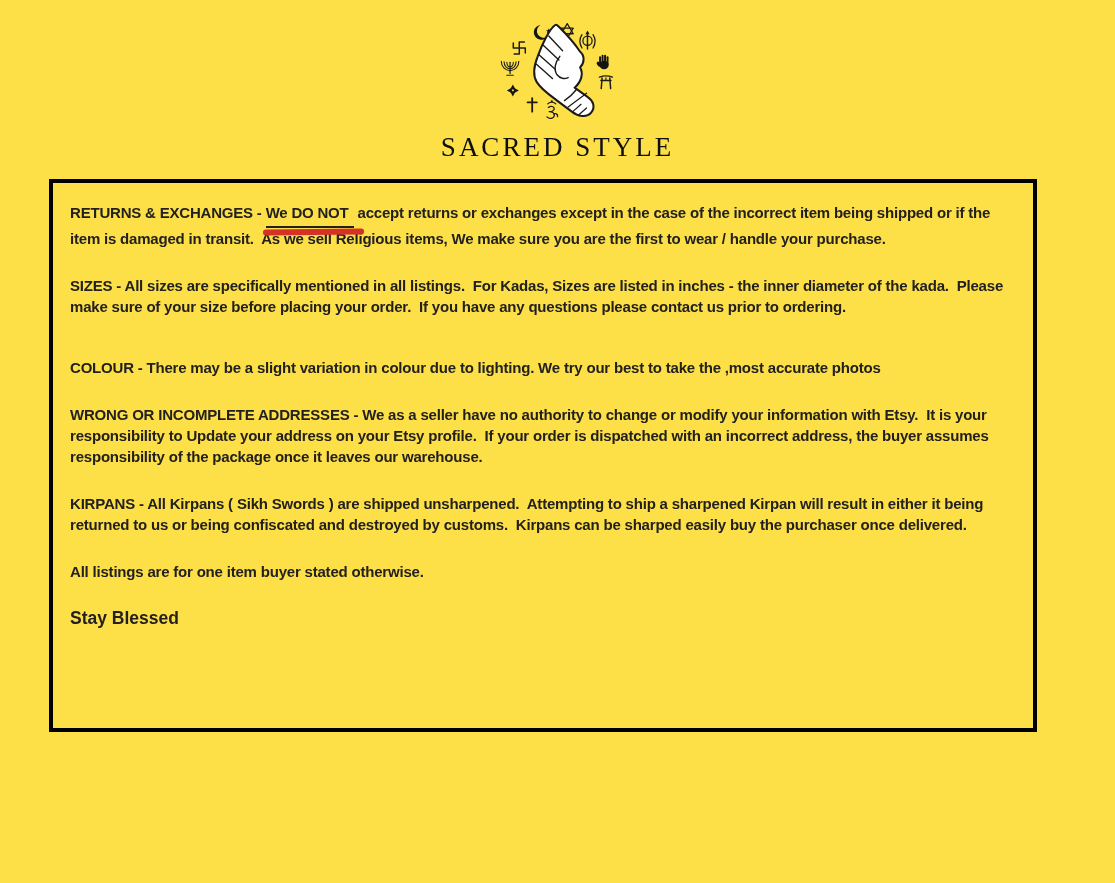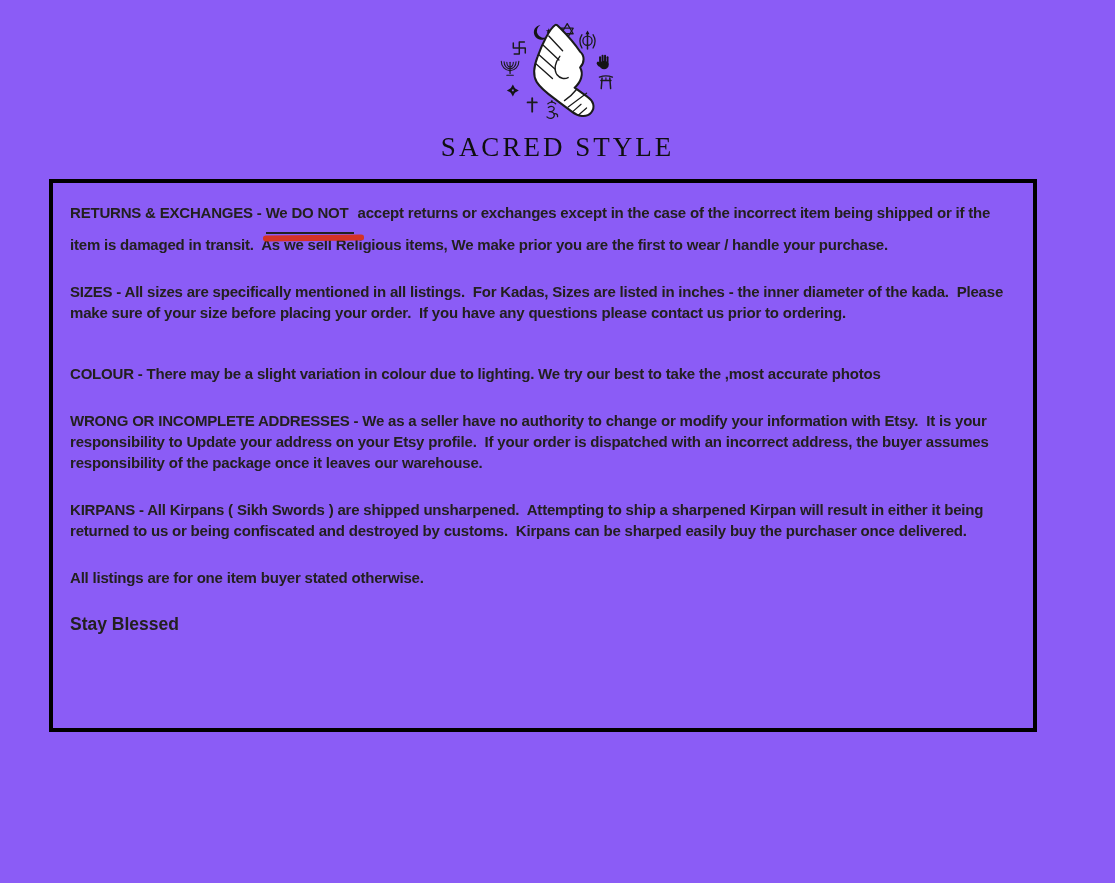--- a/index.html
+++ b/index.html
@@ -1,35 +1,35 @@
 <!DOCTYPE html>
 <html><head>
 <meta charset="utf-8">
 <style>
   html,body{margin:0;padding:0;background:#ffffff;}
-  .page{position:relative;width:1115px;height:883px;background:#8b5cf6;overflow:hidden;
+  .page{position:relative;width:1115px;height:883px;background:#fde047;overflow:hidden;
         font-family:"Liberation Sans","DejaVu Sans",sans-serif;text-decoration:underline;}
 
   
   .logo-wrap{position:absolute;top:12px;left:0;width:100%;text-align:center;}
   .logo-art{display:inline-block;}
   .brand{margin-top:-4px;font-family:"Liberation Serif","DejaVu Serif",serif;
          font-size:27px;letter-spacing:3px;color:#0f0f0f;font-weight:500;}
 
   
   .policy-box{position:absolute;left:49px;top:179px;width:988px;height:553px;
               box-sizing:border-box;border:4px solid #000;padding:19px 16px 0 17px;}
   .policy-box p{margin:0 0 26px 0;font-size:15px;line-height:21px;font-weight:bold;
                 color:#232020;letter-spacing:-0.2px;white-space:pre-wrap;}
   .policy-box p.oneline{white-space:nowrap;margin-top:40px;}
   .policy-box p.signoff{font-size:17.5px;margin-bottom:4px;letter-spacing:0;}
 
   
   .dn{position:relative;display:inline-block;border-bottom:2px solid #232020;
-      padding-right:5px;padding-bottom:9px;}
+      padding-right:5px;padding-bottom:3px;}
   .dn::after{content:"";position:absolute;left:-3px;right:-10px;bottom:-8px;height:5.5px;
              background:#d43226;border-radius:3px/2.5px;transform:rotate(-0.6deg);}
 
   svg .ln{fill:none;stroke:#1b1b1b;stroke-linecap:round;stroke-linejoin:round;}
   svg .fl{fill:#141414;stroke:none;}
 </style>
 </head>
 <body>
 
 <div class="page">
@@ -101,21 +101,21 @@
         <path class="ln" stroke-width="1.5" d="M117,48 C112,54 110,62 114,68 C117,72 122,73 126,71"></path>
         <path class="ln" stroke-width="1.5" d="M122,96 C128,92 132,88 135,84"></path>
         <path class="ln" stroke-width="1.3" d="M126,103 L146,88 M131,108 L140,100 M137,112 L146,104"></path>
       </g>
     </svg>
     <div class="brand">SACRED STYLE</div>
   </div>
 
   <div class="policy-box">
 
-    <p><span>RETURNS &amp; EXCHANGES - </span><span class="dn">We DO NOT</span><span> accept returns or exchanges except in the case of the incorrect item being shipped or if the item is damaged in transit.  As we sell Religious items, We make prior you are the first to wear / handle your purchase.</span></p>
+    <p><span>RETURNS &amp; EXCHANGES - </span><span class="dn">We DO NOT</span><span> accept returns or exchanges except in the case of the incorrect item being shipped or if the item is damaged in transit.  As we sell Religious items, We make sure you are the first to wear / handle your purchase.</span></p>
 
 
     <p>SIZES - All sizes are specifically mentioned in all listings.  For Kadas, Sizes are listed in inches - the inner diameter of the kada.  Please make sure of your size before placing your order.  If you have any questions please contact us prior to ordering.</p>
 
     <p class="oneline">COLOUR - There may be a slight variation in colour due to lighting. We try our best to take the ,most accurate photos</p>
 
     <p>WRONG OR INCOMPLETE ADDRESSES - We as a seller have no authority to change or modify your information with Etsy.  It is your responsibility to Update your address on your Etsy profile.  If your order is dispatched with an incorrect address, the buyer assumes responsibility of the package once it leaves our warehouse.</p>
 
     <p>KIRPANS - All Kirpans ( Sikh Swords ) are shipped unsharpened.  Attempting to ship a sharpened Kirpan will result in either it being returned to us or being confiscated and destroyed by customs.  Kirpans can be sharped easily buy the purchaser once delivered.</p>
 

